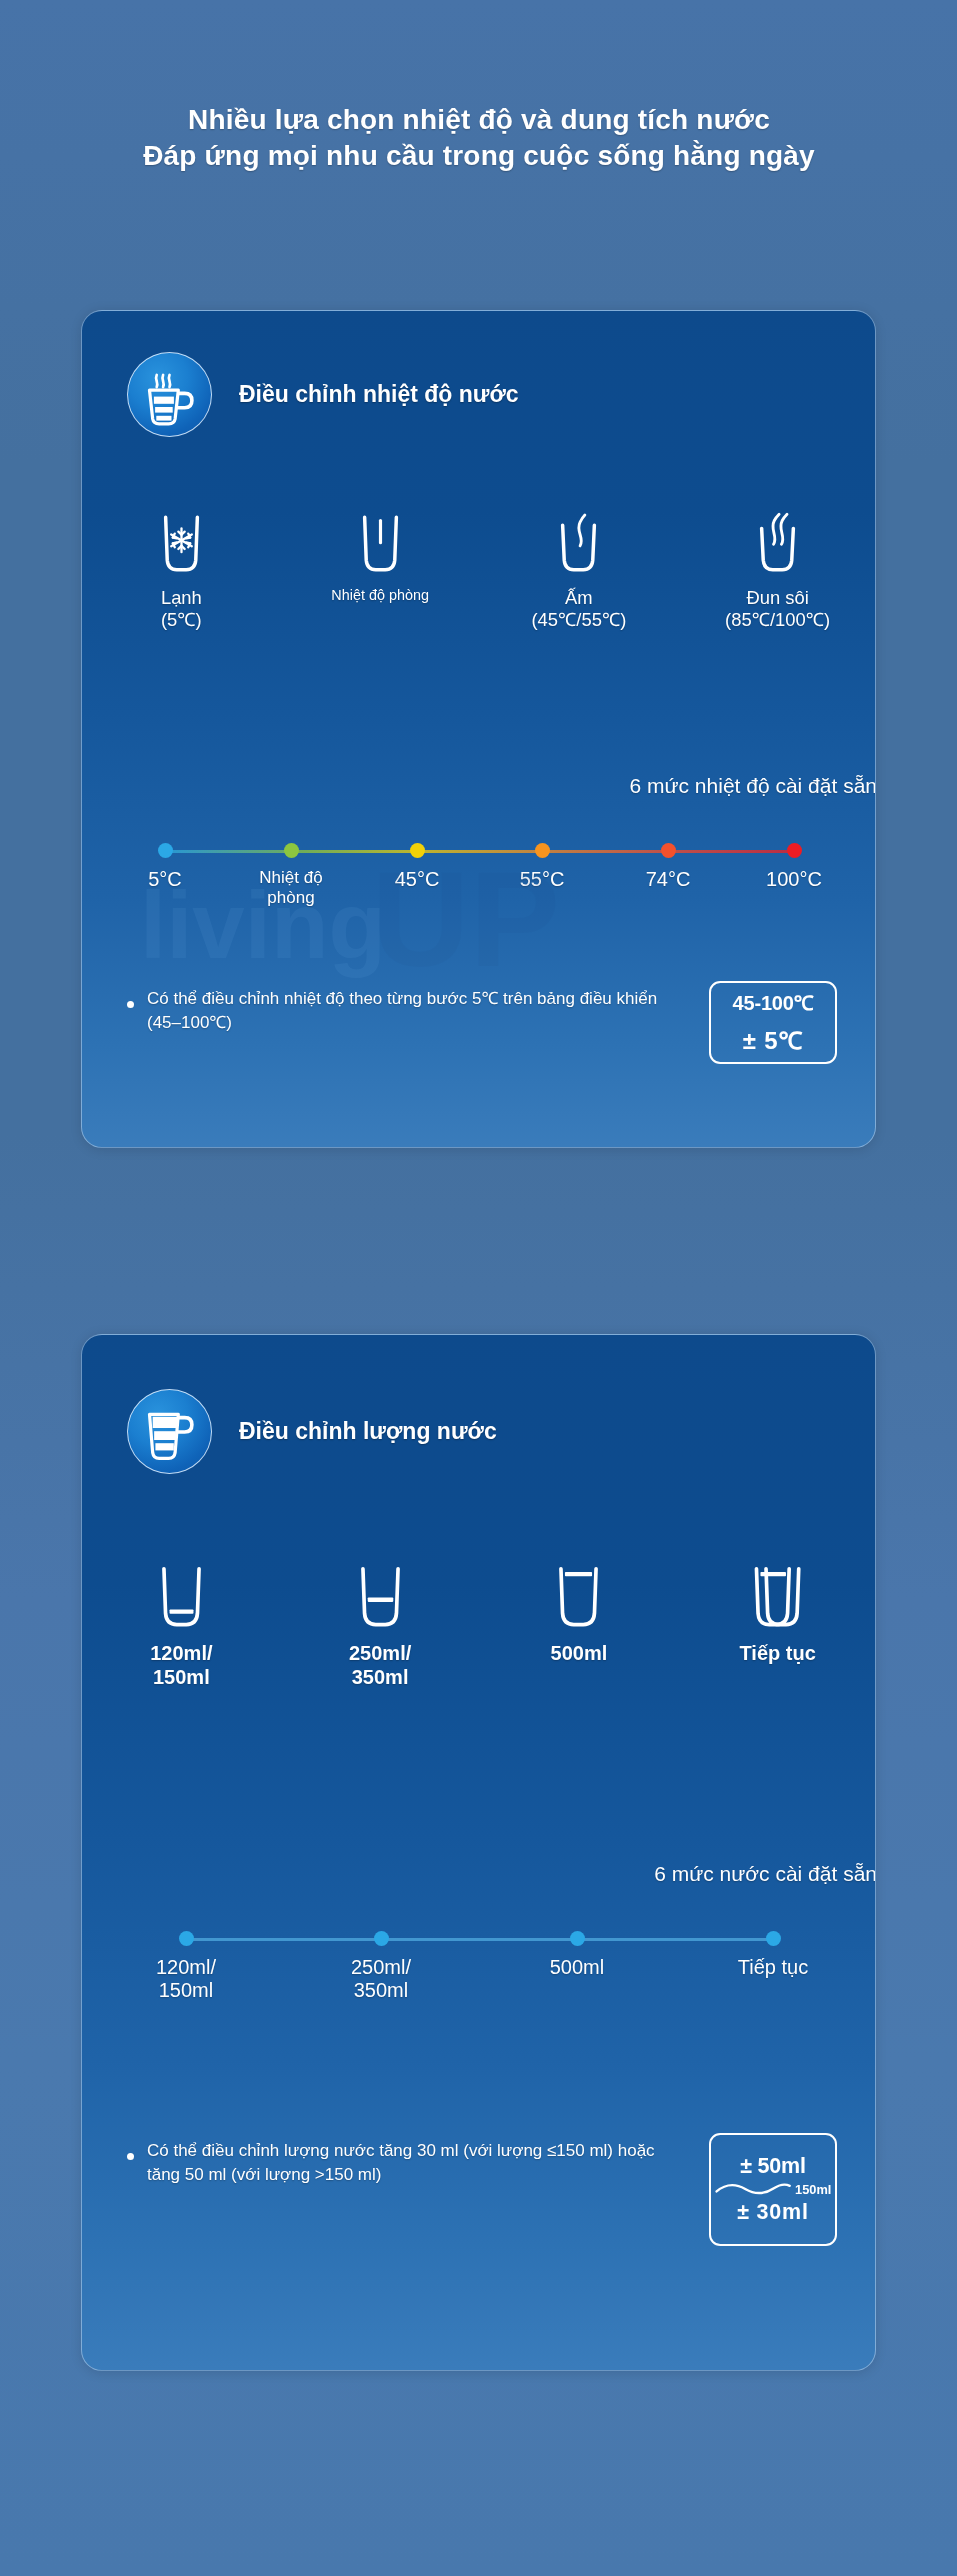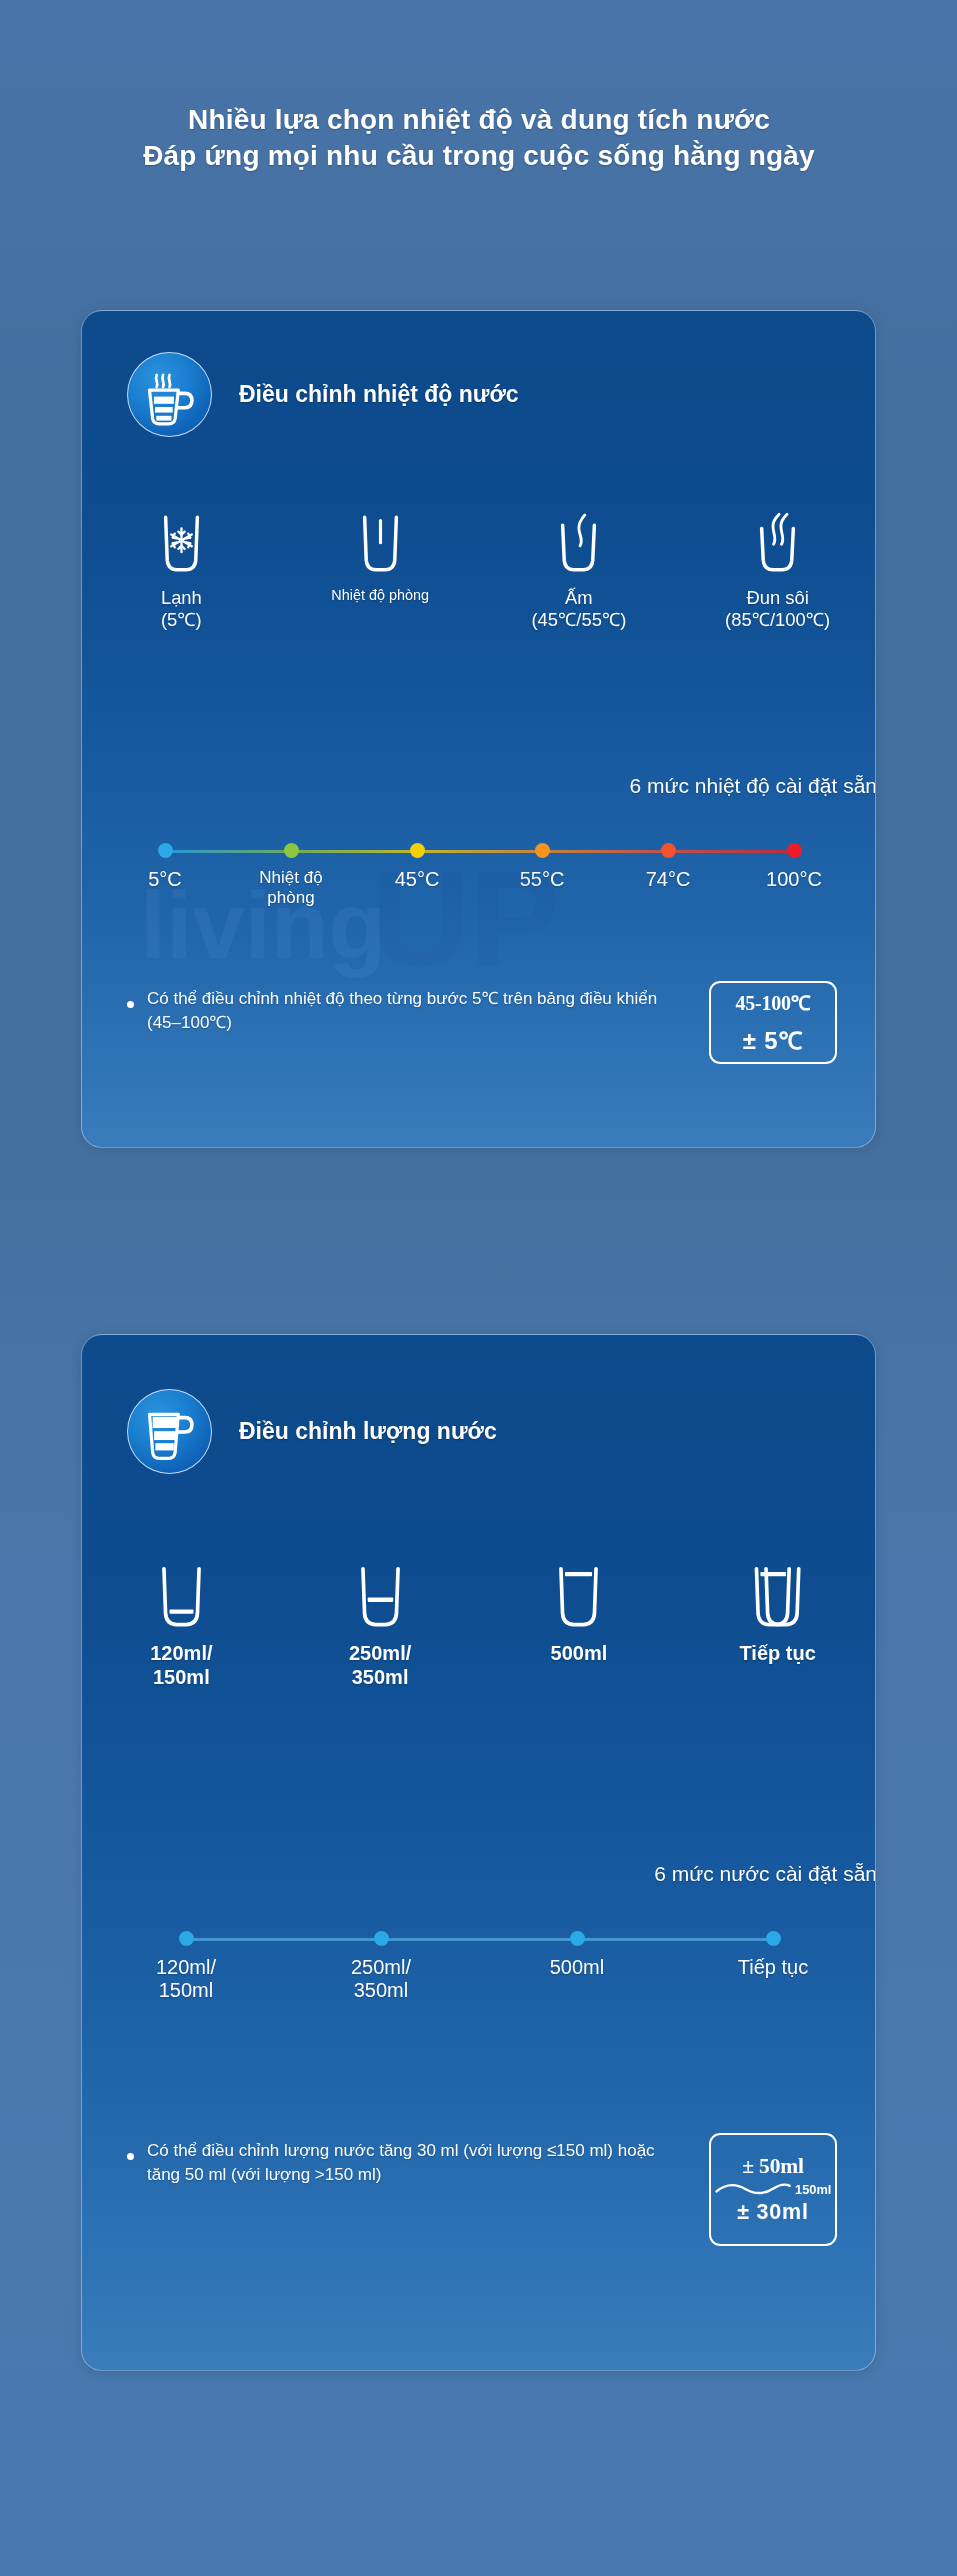--- a/index.html
+++ b/index.html
@@ -114,21 +114,21 @@
   }
   .bullet-text{ font-size:17px; line-height:1.38; color:#fff; text-shadow:0 0.8px 1.6px rgba(0,0,0,.25); }
 
   .note-box{
     flex:0 0 auto; border:2.4px solid #fff; border-radius:11.2px;
     display:flex; flex-direction:column; align-items:center; justify-content:center;
     color:#fff;
   }
   #temp-box{ width:128px; height:83px; padding:6.4px 0; }
   #vol-box { width:128px; height:113px; padding:6.4px 0;text-align:right; }
-  .note-top{ font-size:20px; font-weight:bold; letter-spacing:-0.2px;font-family:Liberation Serif, serif; }
+  .note-top{ font-size:20px; font-weight:bold; letter-spacing:-0.2px; }
   .note-div{ width:89px; height:1.6px; background:#fff; margin:4px 0 2.4px; }
   .note-bot{ font-size:24px; font-weight:bold; letter-spacing:0.8px; }
   #vol-box .note-top{ font-size:21.5px; }
   #vol-box .note-bot{ font-size:21.5px; }
   .wave-row{ position:relative; width:120px; height:21px; display:flex; align-items:center; justify-content:flex-end; }
   .wave-row svg{ position:absolute; left:1.6px; top:2.4px; }
   .wave-label{ font-size:12.8px; font-weight:bold; position:relative; z-index:2; padding-right:1.6px; }
 
   
   .watermark{

